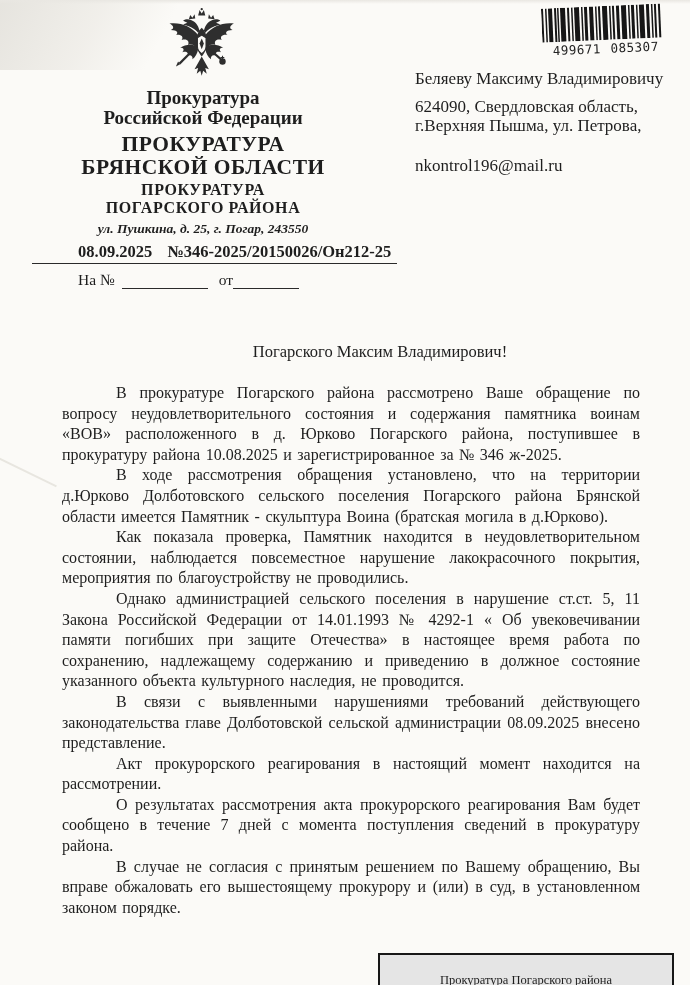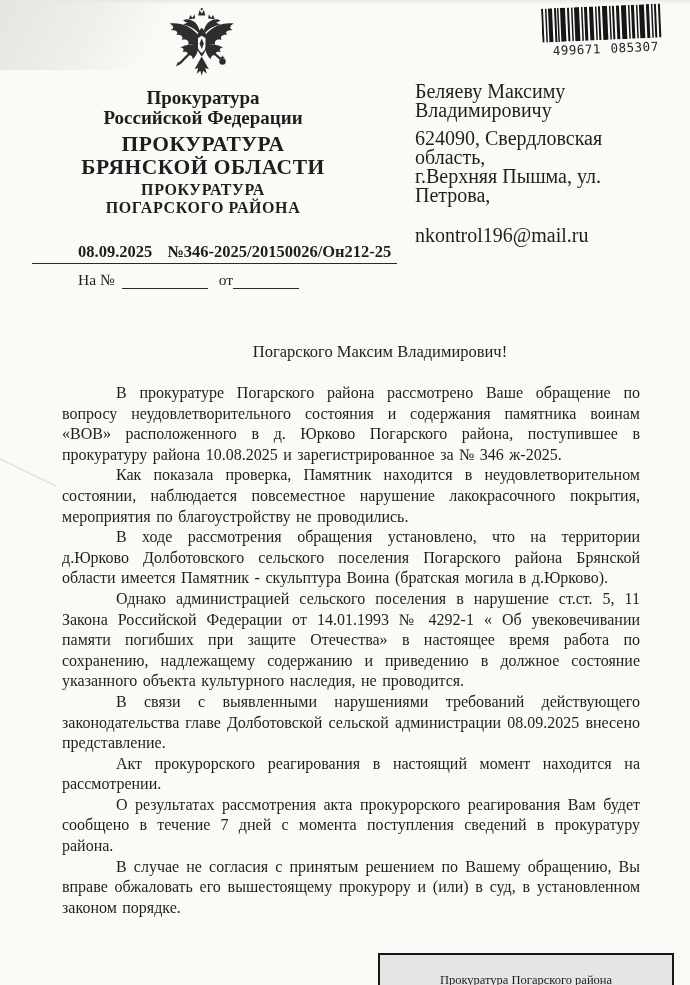--- a/index.html
+++ b/index.html
@@ -26,21 +26,21 @@
   .lh-district div { font-size:16px; font-weight:bold; line-height:18px; letter-spacing:.6px; }
   .lh-address { margin-top:4px; font-size:13.5px; font-weight:bold; font-style:italic; }
 
   
   .barcode-wrap { position:absolute; left:542px; top:6px; width:122px; transform:rotate(-2.5deg); }
   .barcode-bars { display:block; width:120px; height:34px; }
   .barcode-nums { display:flex; justify-content:space-between; padding:0 6px 0 10px; margin-top:1px;
     font-family:"DejaVu Sans Mono",monospace; font-size:12.5px; color:#222; letter-spacing:.5px; }
 
   
-  .recipient { position:absolute; left:415px; top:82px; width:262px; font-size:20px; line-height:19px; }
+  .recipient { position:absolute; left:415px; top:69px; width:262px; font-size:17px; line-height:19px; }
   .recipient .gap1 { height:9px; }
   .recipient .gap2 { height:21px; }
 
   
   .ref1 { position:absolute; left:32px; top:242px; font-size:16.5px; font-weight:bold; white-space:nowrap; }
   .ref1 .u { border-bottom:1.5px solid #2a2a2a; padding-bottom:2px; }
   .ref1 .date { padding-left:46px; padding-right:13px; }
   .ref1 .num { padding-left:2px; padding-right:6px; }
   .ref2 { position:absolute; left:78px; top:271px; font-size:15.5px; }
   .ref2 .blank { display:inline-block; border-bottom:1.3px solid #2a2a2a; height:15px; vertical-align:bottom; }
@@ -98,20 +98,21 @@
       <div>Российской Федерации</div>
     </div>
     <div class="lh-region">
       <div>ПРОКУРАТУРА</div>
       <div>БРЯНСКОЙ ОБЛАСТИ</div>
     </div>
     <div class="lh-district">
       <div>ПРОКУРАТУРА</div>
       <div>ПОГАРСКОГО РАЙОНА</div>
     </div>
+    <div class="lh-address">ул. Пушкина, д. 25, г. Погар, 243550</div>
   </div>
 
   <div class="barcode-wrap">
     <svg class="barcode-bars" viewBox="0 0 120 34" preserveAspectRatio="none">
       <g fill="#161616">
         <rect x="0" width="2" height="34"></rect>
           <rect x="4" width="1.5" height="34"></rect>
           <rect x="7" width="4" height="34"></rect>
         <rect x="13" width="2" height="34"></rect>
           <rect x="16" width="1.5" height="34"></rect>
@@ -160,23 +161,23 @@
   <div class="ref2">
     <span>На №</span><span class="blank b1"></span><span class="from">от</span><span class="blank b2"></span>
   </div>
 
   <div class="letter-body">
     <div class="salutation">Погарского Максим Владимирович!</div>
     <div class="paras">
 
         <p class="para">В прокуратуре Погарского района рассмотрено Ваше обращение по вопросу неудовлетворительного состояния и содержания памятника воинам «ВОВ» расположенного в д. Юрково Погарского района, поступившее в прокуратуру района 10.08.2025 и зарегистрированное за № 346 ж-2025.</p>
 
+        <p class="para">В ходе рассмотрения обращения установлено, что на территории д.Юрково Долботовского сельского поселения Погарского района Брянской области имеется Памятник - скульптура Воина (братская могила в д.Юрково).</p>
+
         <p class="para">Как показала проверка, Памятник находится в неудовлетворительном состоянии, наблюдается повсеместное нарушение лакокрасочного покрытия, мероприятия по благоустройству не проводились.</p>
-
-        <p class="para">В ходе рассмотрения обращения установлено, что на территории д.Юрково Долботовского сельского поселения Погарского района Брянской области имеется Памятник - скульптура Воина (братская могила в д.Юрково).</p>
 
         <p class="para">Однако администрацией сельского поселения в нарушение ст.ст. 5, 11 Закона Российской Федерации от 14.01.1993 № 4292-1 « Об увековечивании памяти погибших при защите Отечества» в настоящее время работа по сохранению, надлежащему содержанию и приведению в должное состояние указанного объекта культурного наследия, не проводится.</p>
 
         <p class="para">В связи с выявленными нарушениями требований действующего законодательства главе Долботовской сельской администрации 08.09.2025 внесено представление.</p>
 
         <p class="para">Акт прокурорского реагирования в настоящий момент находится на рассмотрении.</p>
 
         <p class="para">О результатах рассмотрения акта прокурорского реагирования Вам будет сообщено в течение 7 дней с момента поступления сведений в прокуратуру района.</p>
 
         <p class="para">В случае не согласия с принятым решением по Вашему обращению, Вы вправе обжаловать его вышестоящему прокурору и (или) в суд, в установленном законом порядке.</p>

